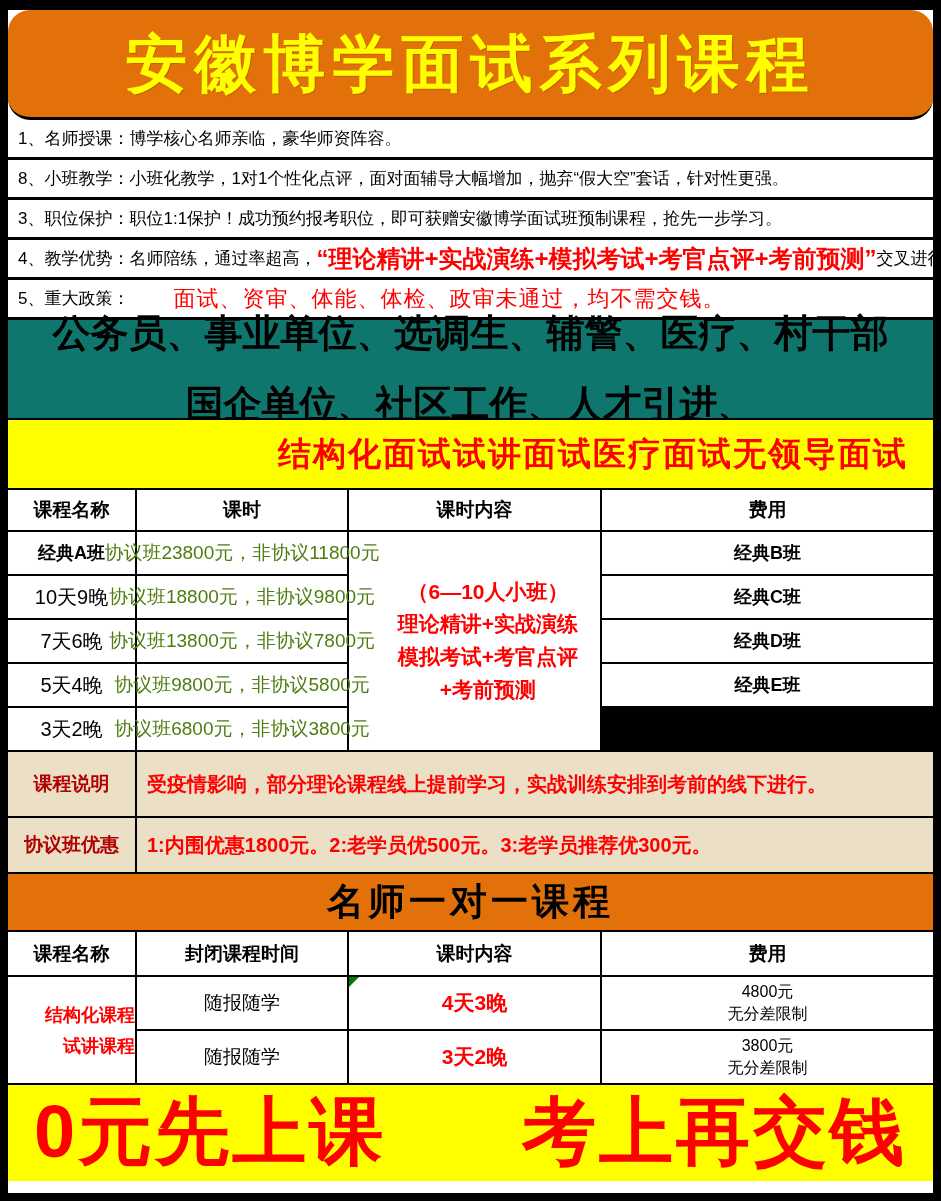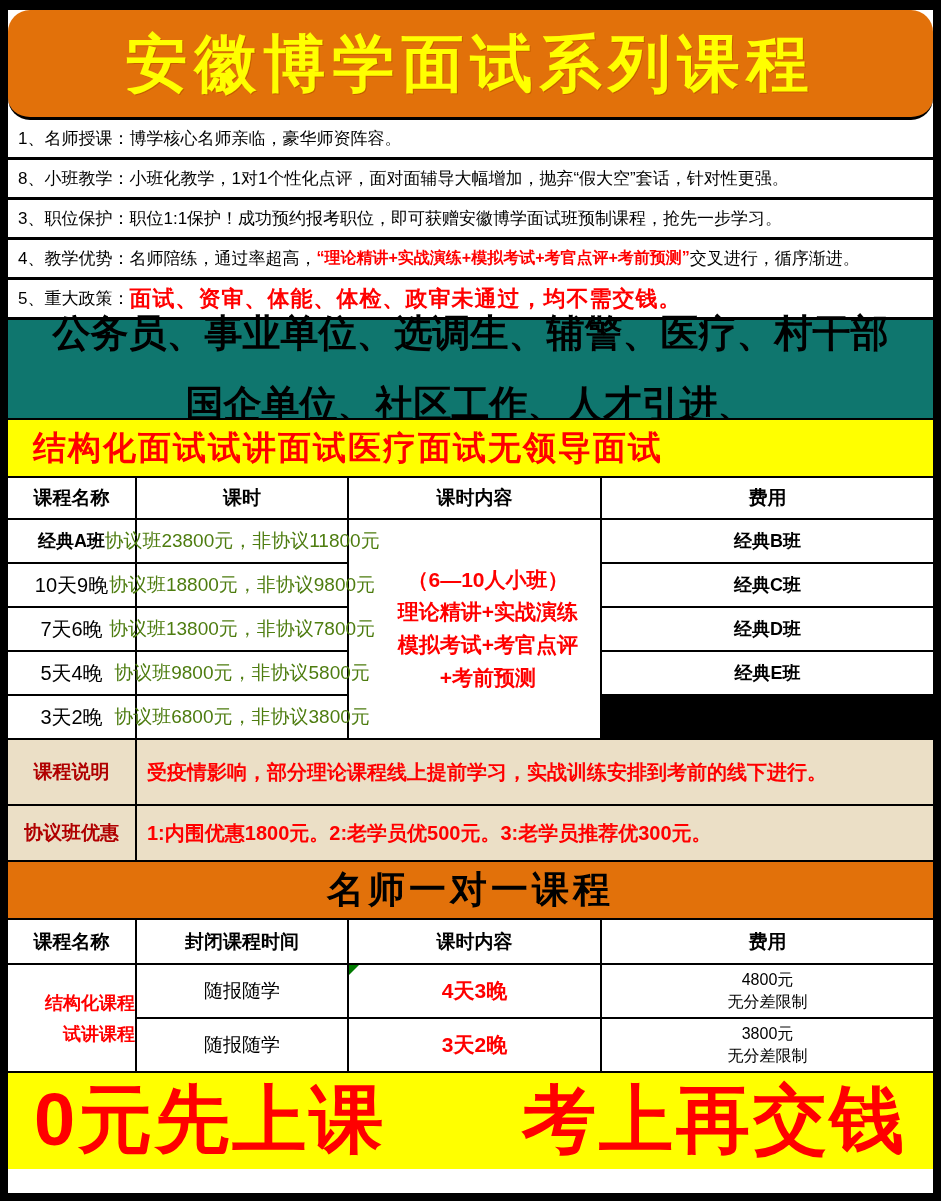--- a/index.html
+++ b/index.html
@@ -12,31 +12,31 @@
   
   .sec-title { height: 110px; background: #E2710A; border-bottom: 3px solid #000;
                display: flex; align-items: center; justify-content: center; border-radius: 22px; }
   .title-text { color: #FFFF00; font-size: 62px; font-weight: bold; letter-spacing: 7px;
                 text-shadow: 1px 1px 0 #c55f00; white-space: nowrap; }
 
   
   .feature-row { height: 40px; background: #fff; border-bottom: 3px solid #000;
                  display: flex; align-items: center; padding-left: 10px;
                  font-size: 17px; color: #000; white-space: nowrap; }
-  .feature-hl { color: #FF0000; font-weight: bold; font-size: 16px; }
-  .feature-hl-big { color: #FF0000; font-weight: bold; font-size: 22px; letter-spacing: 1px; }
+  .feature-hl { color: #FF0000; font-weight: bold; font-size: 24px; }
+  .feature-hl-big { color: #FF0000; font-weight: normal; font-size: 22px; letter-spacing: 1px; margin-left: 44px; }
 
   
   .sec-jobs { height: 100px; background: #0f766e; border-bottom: 2px solid #000;
               display: flex; flex-direction: column; align-items: center; justify-content: center;
               color: #000; font-weight: bold; font-size: 38px; line-height: 1.45; white-space: nowrap; gap: 16px; }
 
   
-  .sec-types { height: 58px; background: #FFFF00; border-bottom: 2px solid #000;
-               display: flex; align-items: center; justify-content: flex-start; padding: 0 25px; }
+  .sec-types { height: 70px; background: #FFFF00; border-bottom: 2px solid #000;
+               display: flex; align-items: center; justify-content: flex-end; padding: 0 25px; }
   .type-item { color: #FF0000; font-weight: bold; font-size: 33px; letter-spacing: 2px; white-space: nowrap; }
 
   
   .t1 { height: 262px; display: grid; grid-template-columns: 127px 210px 251px 1fr;
         grid-template-rows: 40px repeat(5, 42px); gap: 2px; background: #000;
         border-bottom: 2px solid #000; }
   .cell { background: #fff; display: flex; align-items: center; justify-content: center; white-space: nowrap; }
   .th { font-weight: bold; font-size: 19px; color: #000; }
   .cname { font-weight: bold; font-size: 18px; color: #000; }
   .chours { font-size: 20px; color: #000; }

